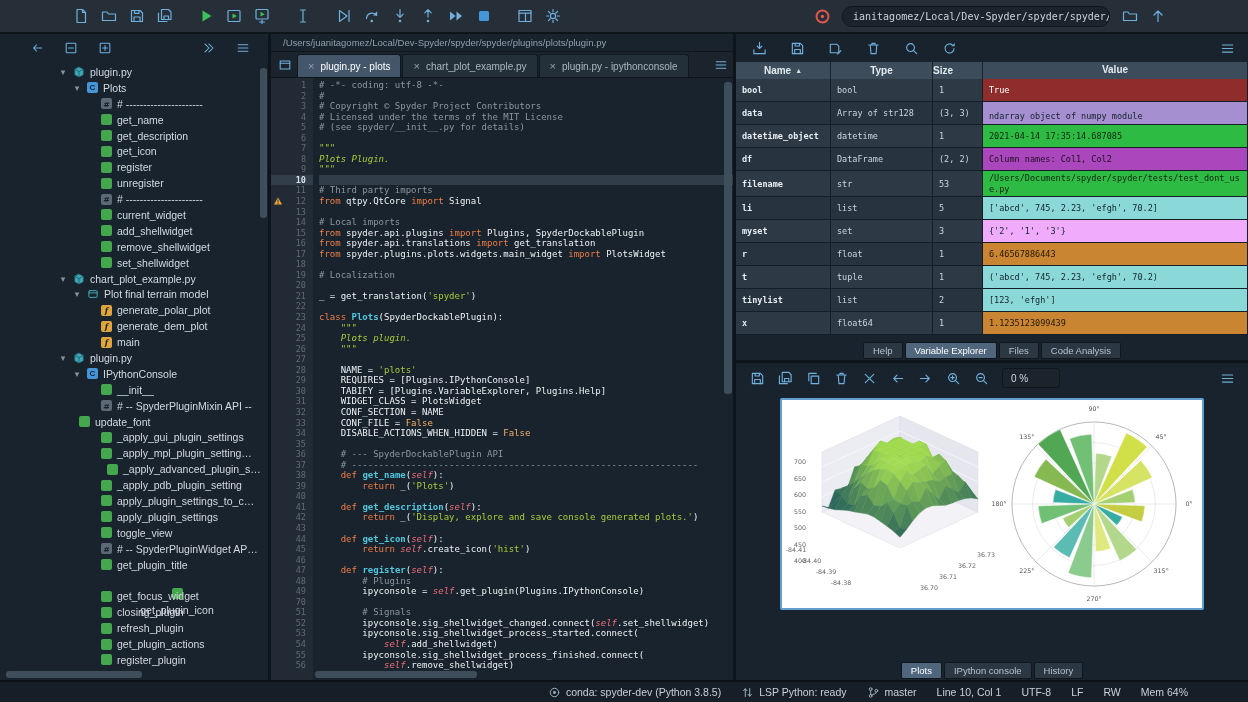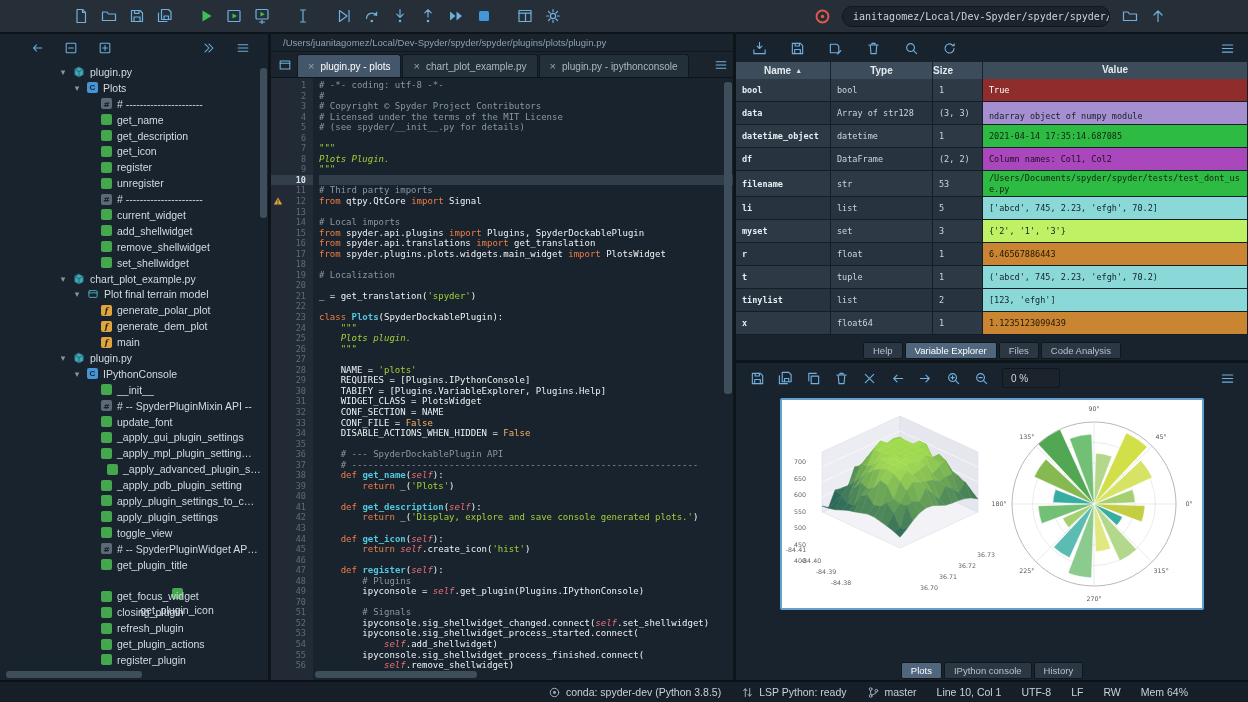--- a/index.html
+++ b/index.html
@@ -371,21 +371,21 @@
           <div class="trow" style="padding-left: 86px;">
             <span class="chev"></span>
             <span class="oic method"></span>
             <span>__init__</span>
           </div>
           <div class="trow" style="padding-left: 86px;">
             <span class="chev"></span>
             <span class="oic comment">#</span>
             <span># -- SpyderPluginMixin API --</span>
           </div>
-          <div class="trow" style="padding-left: 86px;">
+          <div class="trow" style="padding-left: 64px;">
             <span class="chev"></span>
             <span class="oic method"></span>
             <span>update_font</span>
           </div>
           <div class="trow" style="padding-left: 86px;">
             <span class="chev"></span>
             <span class="oic method"></span>
             <span>_apply_gui_plugin_settings</span>
           </div>
           <div class="trow" style="padding-left: 86px;">
@@ -946,21 +946,21 @@
             <div class="ve-row">
               <div class="ve-c w-name name" style="background: rgb(45, 58, 70);">
                 <span>myset</span>
               </div>
               <div class="ve-c w-type meta" style="background: rgb(45, 58, 70);">
                 <span>set</span>
               </div>
               <div class="ve-c w-size meta" style="background: rgb(45, 58, 70);">
                 <span>3</span>
               </div>
-              <div class="ve-c w-value" style="background: #bef264; color: rgb(15, 35, 32);">
+              <div class="ve-c w-value" style="background: #f0abfc; color: rgb(15, 35, 32);">
                 <span>{'2', '1', '3'}</span>
               </div>
             </div>
             <div class="ve-row">
               <div class="ve-c w-name name" style="background: rgb(39, 51, 62);">
                 <span>r</span>
               </div>
               <div class="ve-c w-type meta" style="background: rgb(39, 51, 62);">
                 <span>float</span>
               </div>

